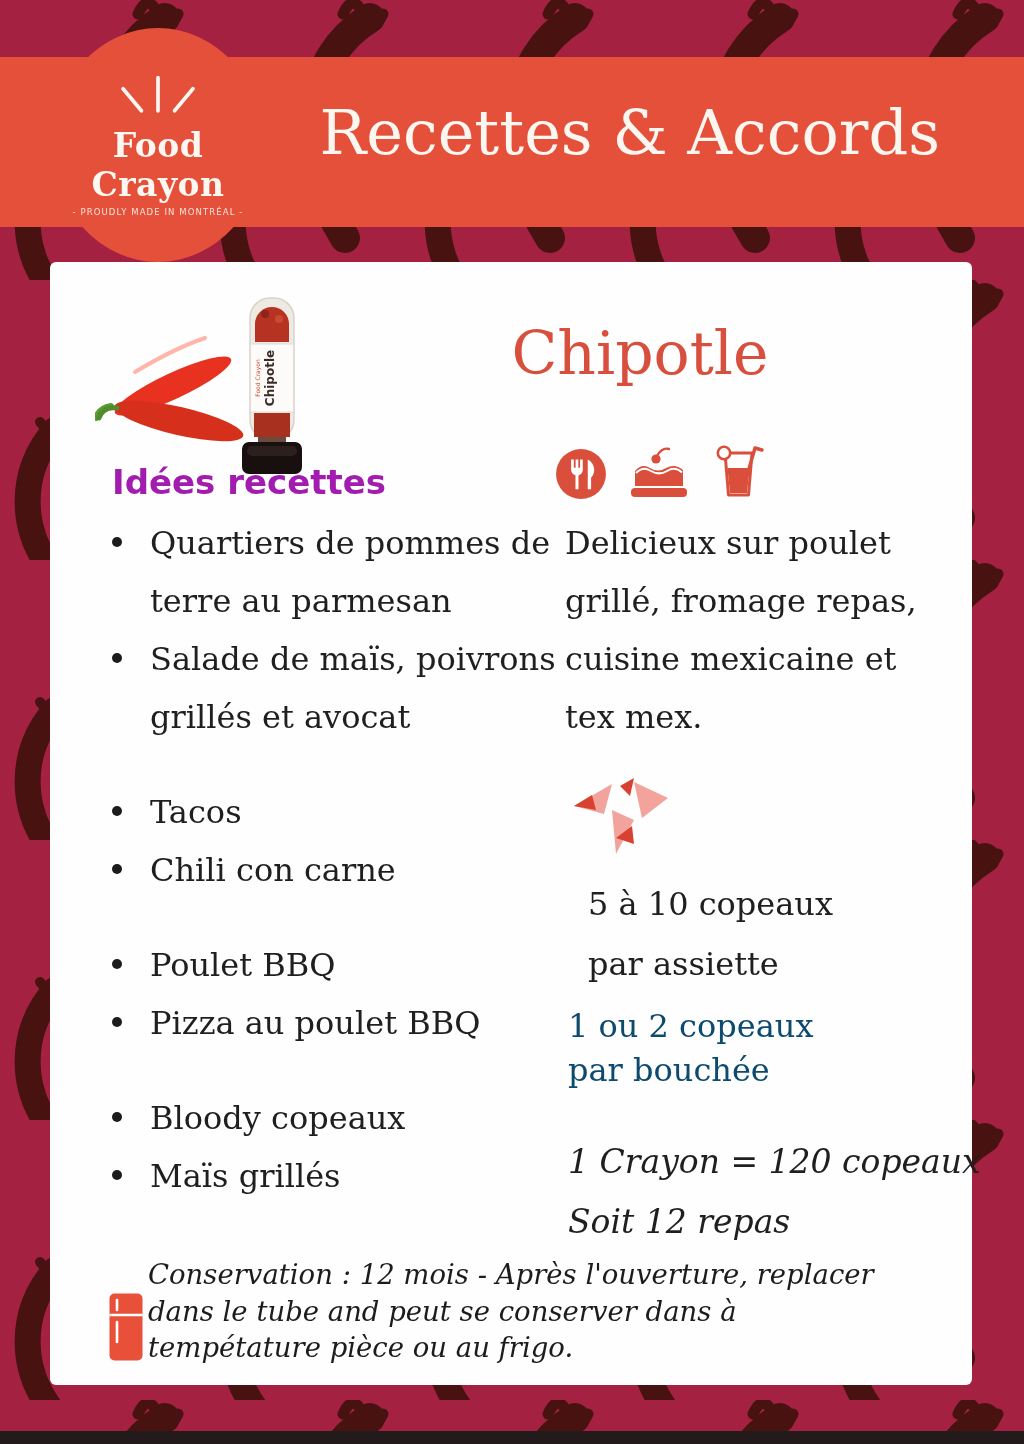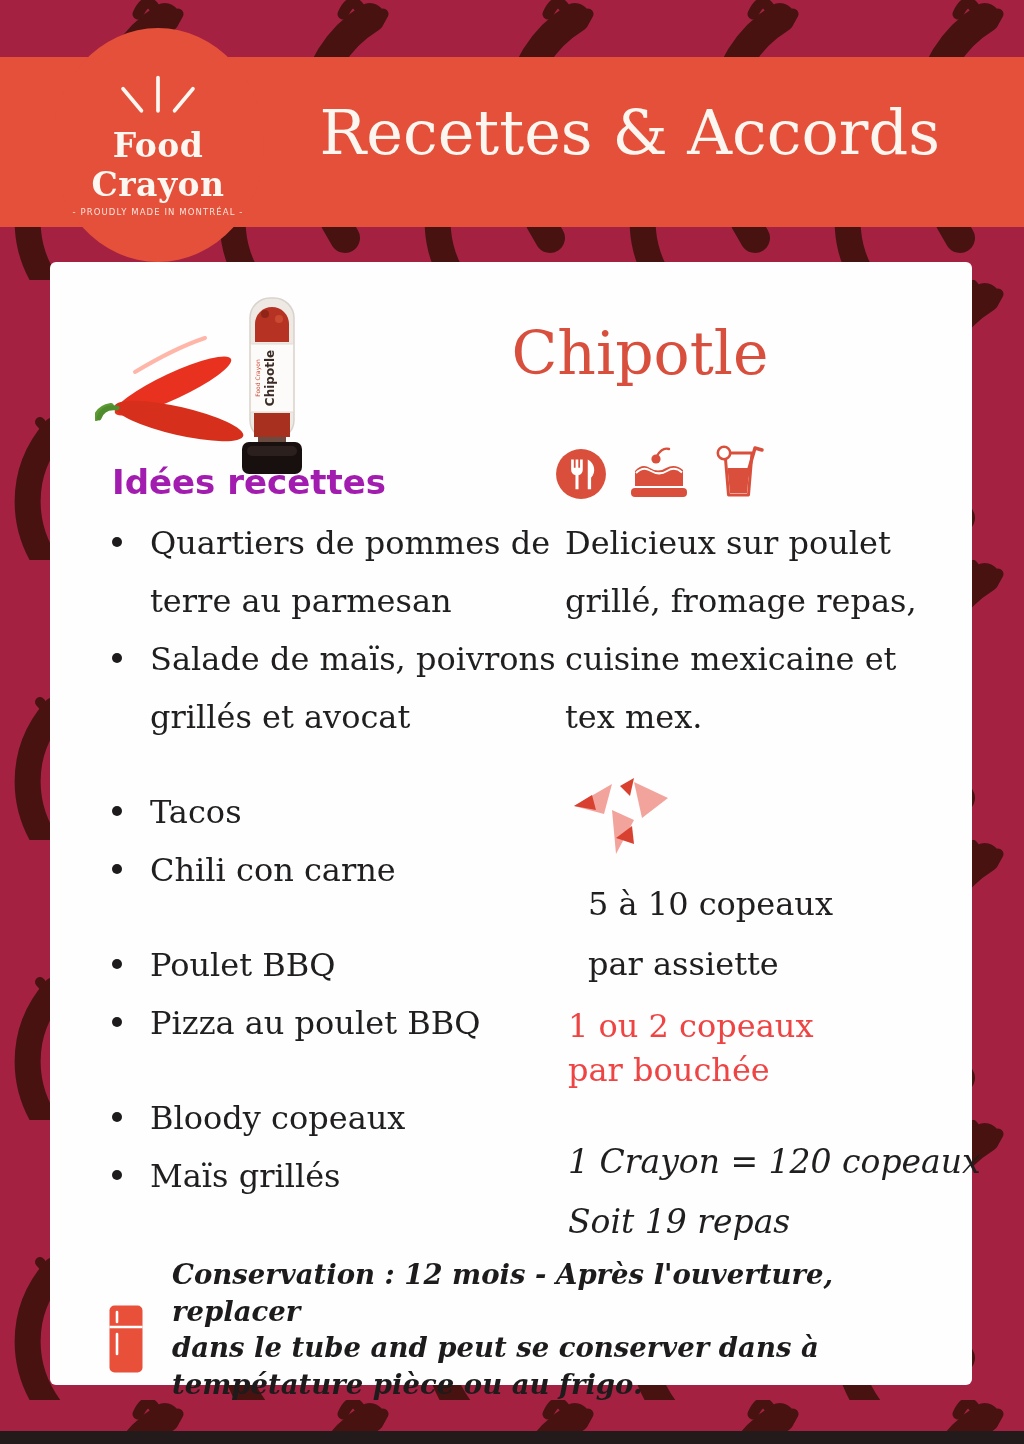--- a/index.html
+++ b/index.html
@@ -19,24 +19,24 @@
   .cat-icons{position:absolute;left:505px;top:176px;display:flex;gap:22px;align-items:flex-end;}
   .recipes-heading{position:absolute;left:62px;top:200px;font-family:"DejaVu Sans",sans-serif;font-weight:bold;font-size:34px;color:#a21caf;}
   .recipes-list{position:absolute;left:60px;top:252px;width:462px;}
   .recipes-list ul{margin:0;padding:0 0 0 40px;list-style:none;font-size:32px;line-height:58px;color:#201e1e;}
   .recipes-list li{position:relative;white-space:pre-line;}
   .recipes-list li::before{content:"";position:absolute;left:-38px;top:23px;width:10px;height:10px;border-radius:50%;background:#1d1b1b;}
   .recipes-list li.gap{margin-top:37px;}
   .pairing-note{position:absolute;left:515px;top:252px;width:404px;font-size:32px;line-height:58px;color:#201e1e;white-space:pre-line;}
   .shavings{position:absolute;left:518px;top:514px;}
   .per-plate{position:absolute;left:518px;top:612px;font-size:32px;line-height:60px;color:#201e1e;white-space:pre-line;margin-left:20px;}
-  .per-bite{position:absolute;left:518px;top:742px;font-size:32px;line-height:44px;color:#ef4444;white-space:pre-line;}
+  .per-bite{position:absolute;left:518px;top:742px;font-size:32px;line-height:44px;color:#0c4a6e;white-space:pre-line;}
   .equivalence{position:absolute;left:518px;top:880px;font-style:italic;font-size:33px;color:#201e1e;white-space:nowrap;}
   .meals{position:absolute;left:518px;top:940px;font-style:italic;font-size:33px;color:#201e1e;}
-  .storage{position:absolute;left:58px;top:994px;display:flex;gap:28px;align-items:center;font-weight:bold;}
+  .storage{position:absolute;left:58px;top:994px;display:flex;gap:4px;align-items:flex-end;}
   .fridge-wrap{margin-top:24px;flex:none;}
   .storage-text{font-style:italic;font-size:27.5px;line-height:36.5px;color:#1d1b1b;width:780px;white-space:pre-line;}
 </style>
 </head>
 <body>
 
 <div class="page">
 
   <svg class="bg-svg" width="1024" height="1444">
     <defs>
@@ -143,21 +143,21 @@
       <path d="M66 6 L100 22 L74 42 Z" fill="#f2a49c"></path>
       <path d="M44 34 L66 44 L48 78 Z" fill="#f2a49c"></path>
       <path d="M48 62 L64 50 L66 68 Z" fill="#d8402f"></path>
     </svg>
 
     <div class="per-plate">5 à 10 copeaux
 par assiette</div>
     <div class="per-bite">1 ou 2 copeaux
 par bouchée</div>
     <div class="equivalence">1 Crayon = 120 copeaux</div>
-    <div class="meals">Soit 19 repas</div>
+    <div class="meals">Soit 12 repas</div>
 
     <div class="storage">
       <div class="fridge-wrap">
         <svg width="36" height="70" viewBox="0 0 36 70">
           <rect x="1.5" y="1.5" width="33" height="67" rx="5" fill="#e8503a"></rect>
           <line x1="1.5" y1="23" x2="34.5" y2="23" stroke="#ffffff" stroke-width="2.4"></line>
           <line x1="9" y1="8" x2="9" y2="18" stroke="#ffffff" stroke-width="2.6" stroke-linecap="round"></line>
           <line x1="9" y1="30" x2="9" y2="50" stroke="#ffffff" stroke-width="2.6" stroke-linecap="round"></line>
         </svg>
       </div>

